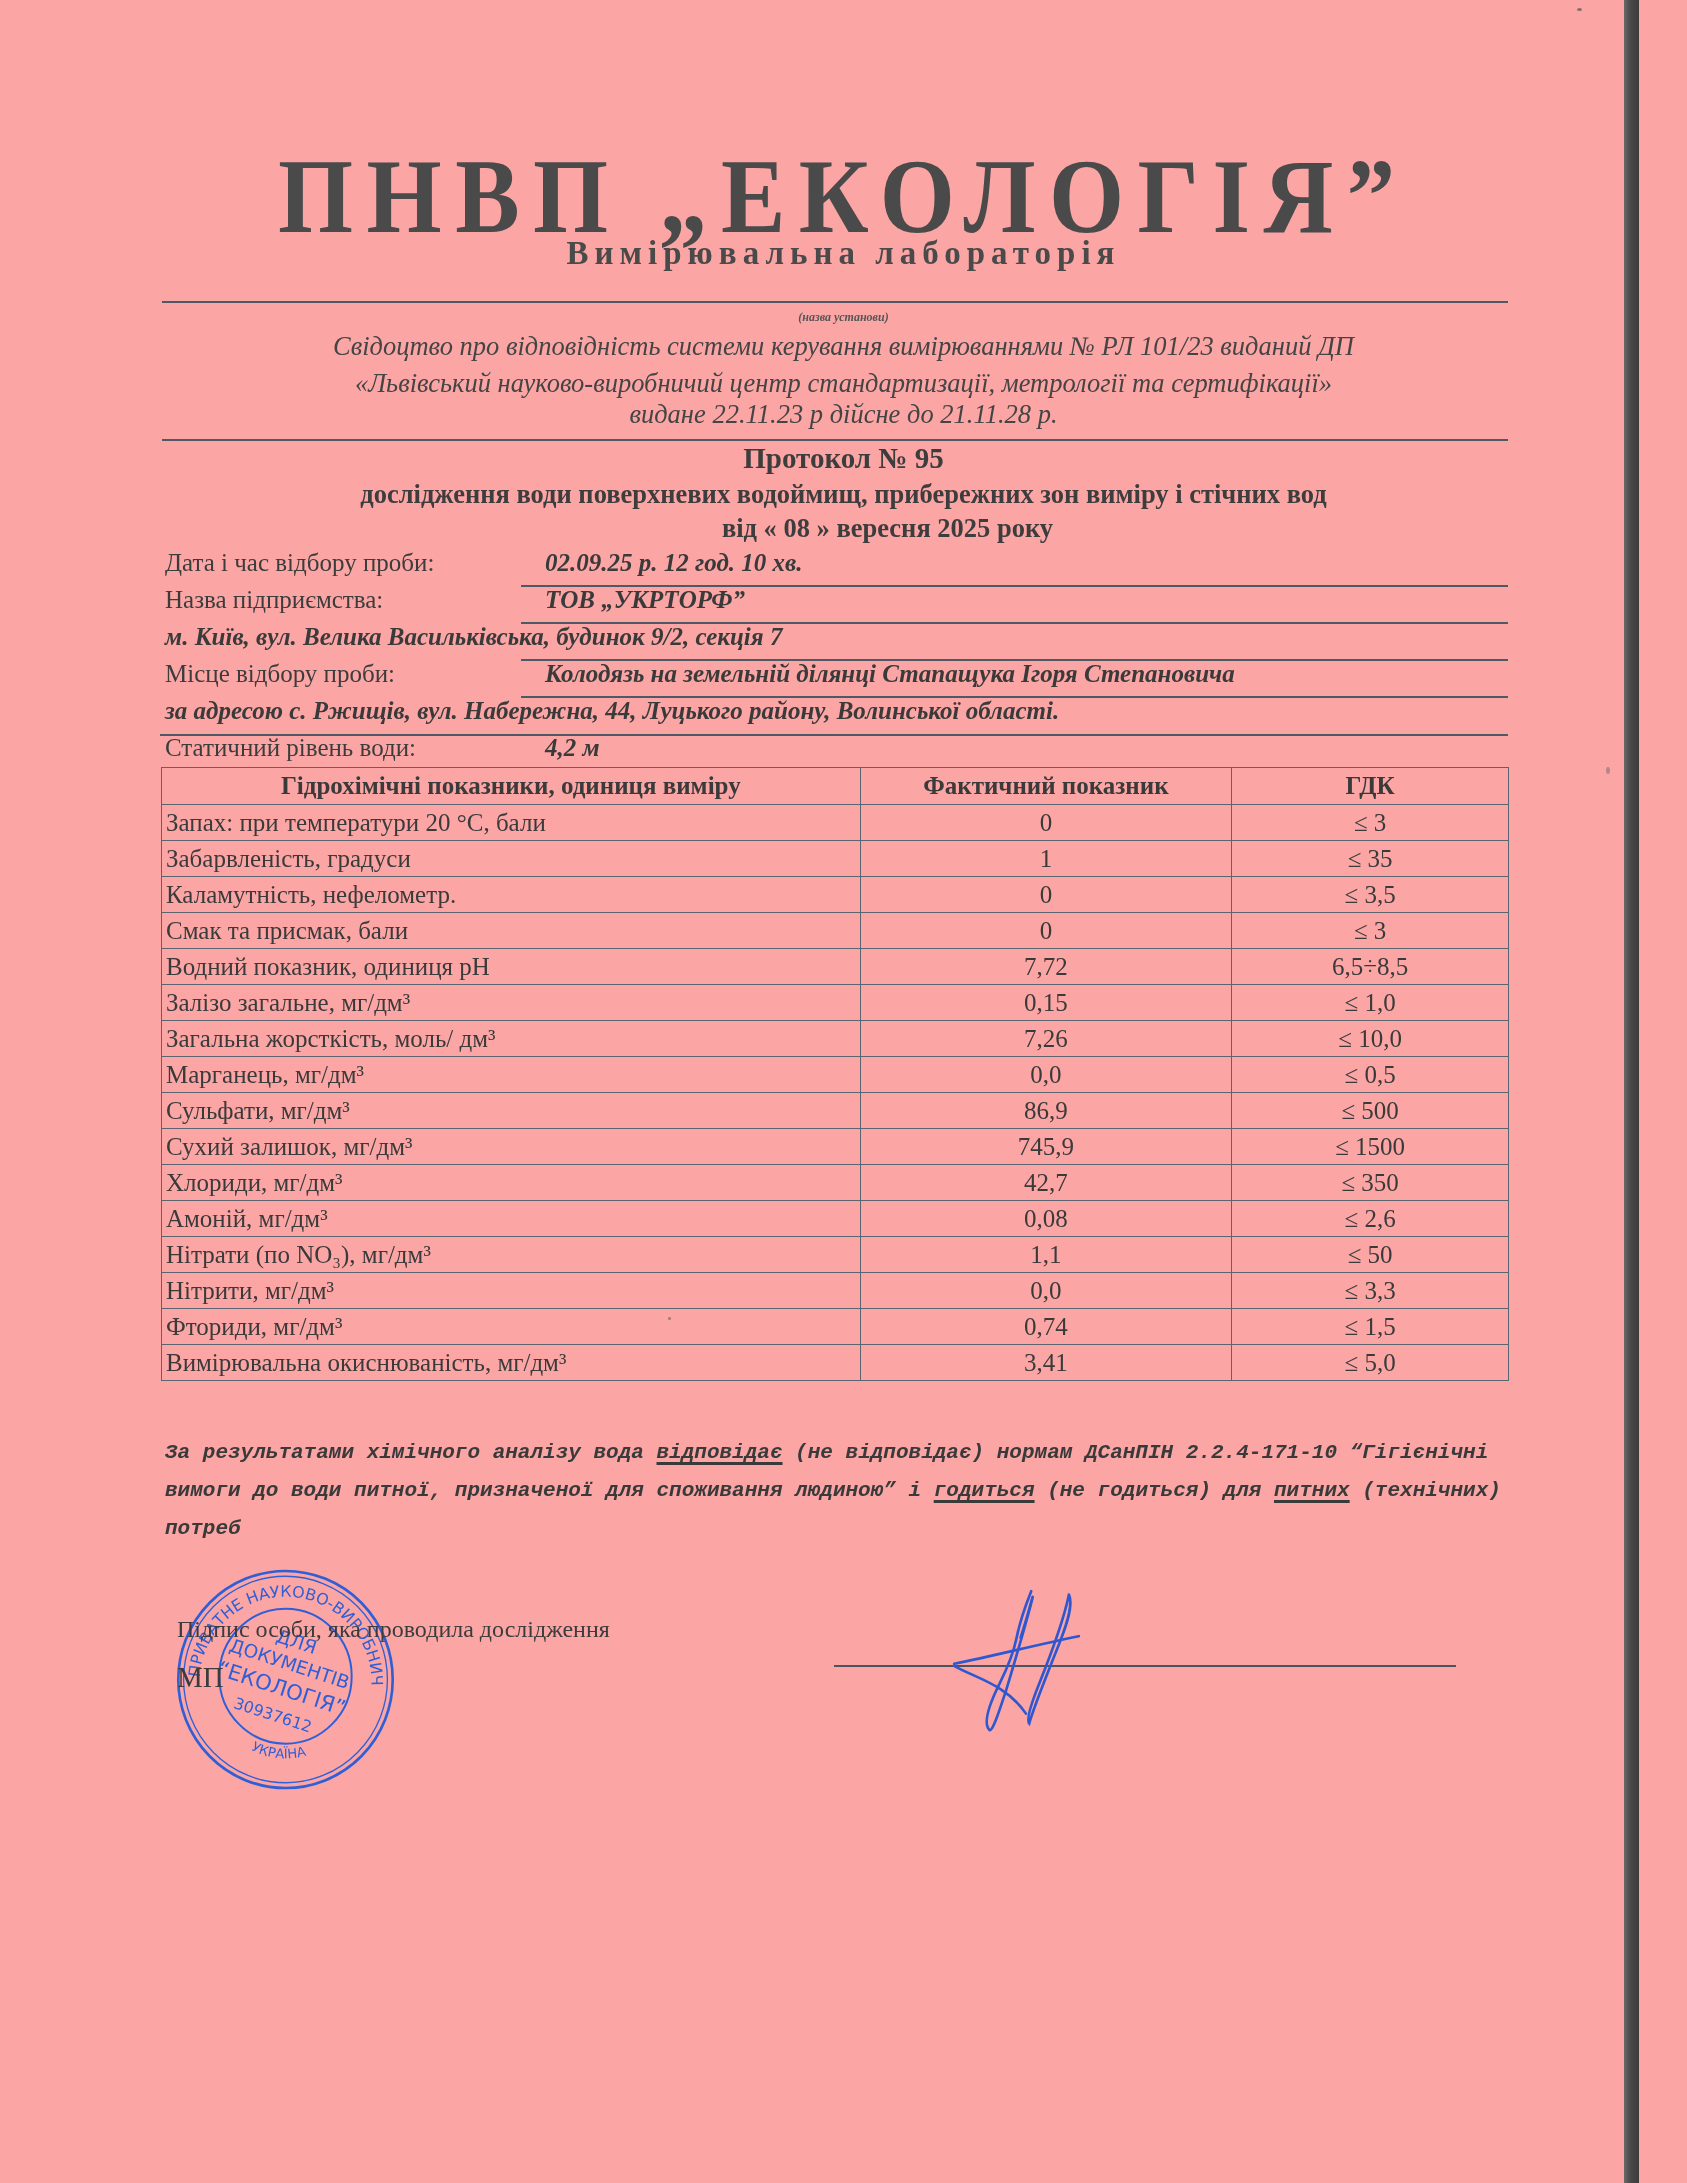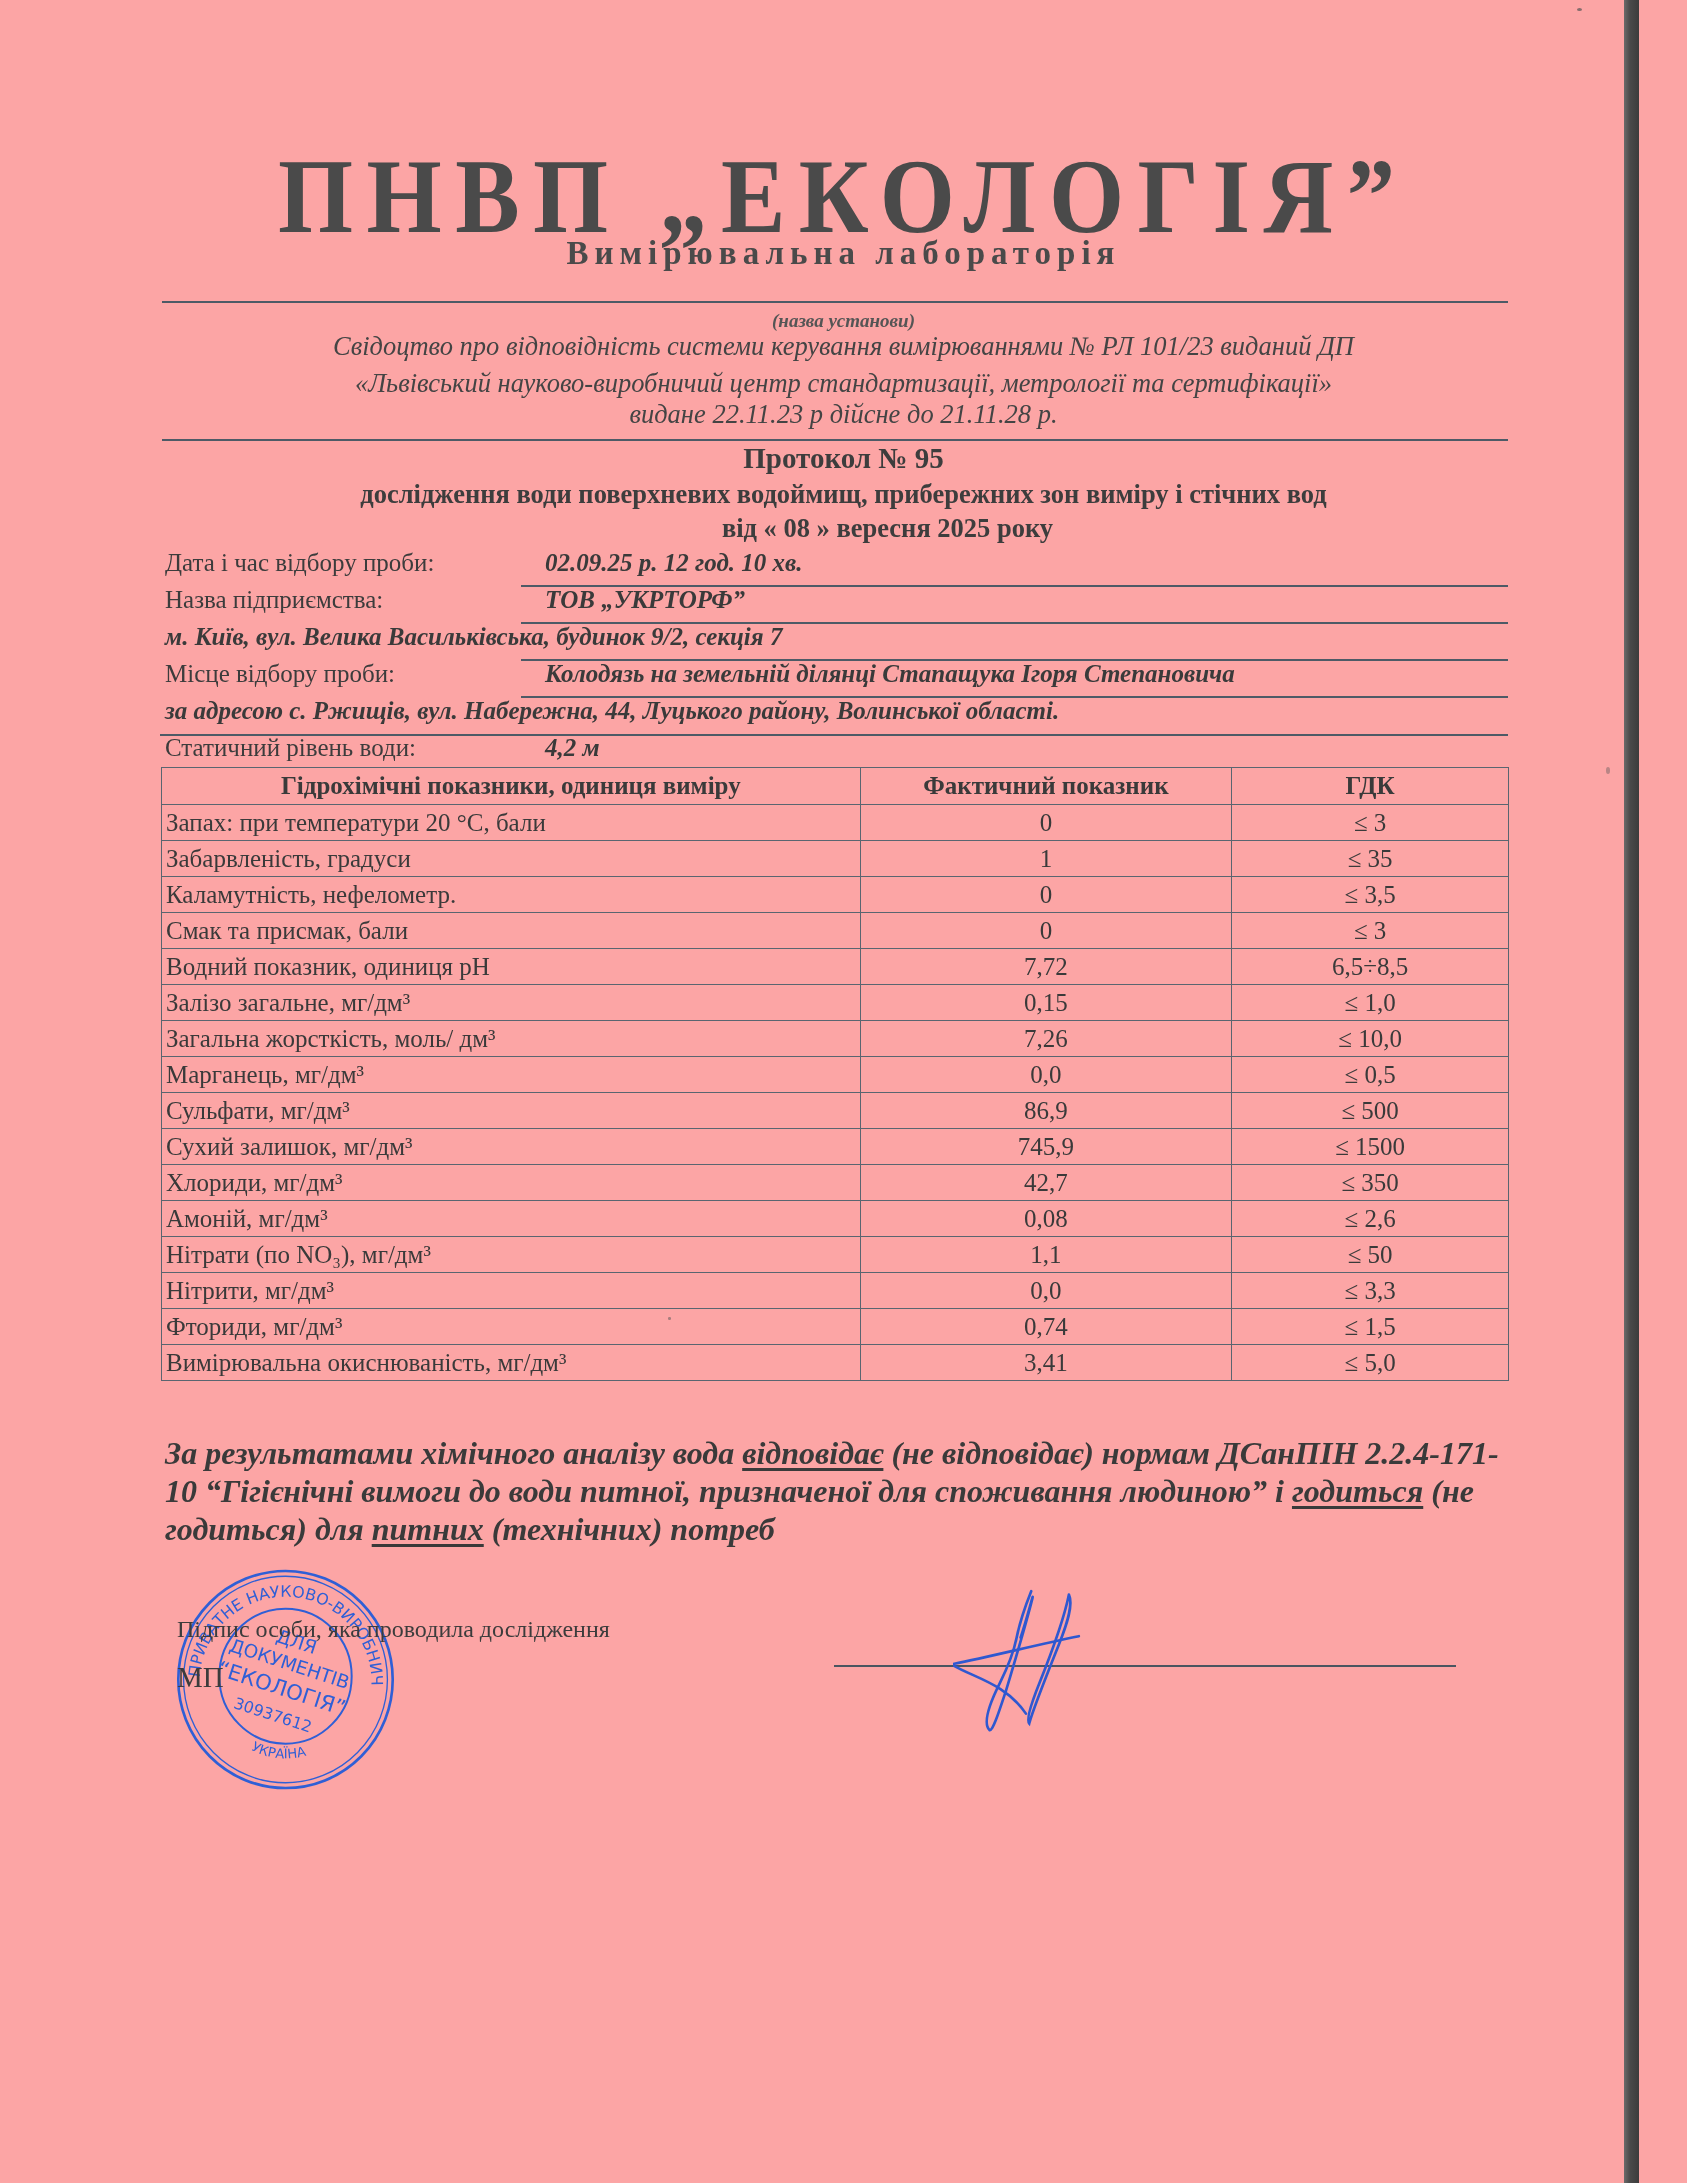--- a/index.html
+++ b/index.html
@@ -5,41 +5,41 @@
   html, body { margin: 0; padding: 0; background: #ffffff; }
   body { width: 1687px; height: 2183px; position: relative; overflow: hidden; font-family: "Liberation Serif", "DejaVu Serif", serif; color: #3a3a3a; }
   .page { position: absolute; left: 0; top: 0; width: 1687px; height: 2183px; background: #fca5a5; }
   .scan-edge { position: absolute; left: 1624px; top: 0; width: 14.6px; height: 2183px; background: linear-gradient(90deg, #6b6b6b, #4a4a4a 40%, #3c3c3c); }
   .speck { position: absolute; border-radius: 50%; background: #555; opacity: .7; }
 
   .org-title { position: absolute; left: 0; width: 1687px; top: 136px; text-align: center; font-size: 105px; font-weight: bold; letter-spacing: 14.6px; color: #4a4a4a; transform: scaleX(0.92); transform-origin: 840px 0; }
   .org-sub { position: absolute; left: 0; width: 1687px; top: 235px; text-align: center; font-size: 33px; font-weight: bold; letter-spacing: 6px; color: #4a4a4a; }
 
   .rule { position: absolute; left: 162px; width: 1346px; height: 2px; background: #4d5a66; }
-  .small-caption { position: absolute; left: 0; width: 1687px; top: 310px; text-align: center; font-size: 19px; font-style: italic; font-weight: bold; color: #555; }
+  .small-caption { position: absolute; left: 0; width: 1687px; top: 310px; text-align: center; font-size: 12px; font-style: italic; font-weight: bold; color: #555; }
   .cert { position: absolute; left: 0; width: 1687px; text-align: center; font-size: 26.5px; font-style: italic; color: #444; }
 
   .proto-title { position: absolute; left: 0; width: 1687px; top: 442px; text-align: center; font-size: 29px; font-weight: bold; color: #3d3d3d; }
   .proto-sub { position: absolute; left: 0; width: 1687px; text-align: center; font-size: 26.5px; font-weight: bold; color: #3d3d3d; }
 
   .info-row { position: absolute; left: 165px; width: 1343px; height: 37px; }
   .info-label { position: absolute; left: 0; top: 0; font-size: 25px; color: #3c3c3c; white-space: nowrap; }
   .info-value { position: absolute; top: 0; font-size: 25px; font-style: italic; font-weight: bold; color: #3a3a3a; white-space: nowrap; }
   .info-line { position: absolute; height: 2px; background: #4d5a66; }
 
   table.results { position: absolute; left: 161px; top: 767px; width: 1348px; border-collapse: collapse; font-size: 25px; color: #3a3a3a; }
   table.results th, table.results td { border: 1.3px solid #5a6570; height: 35px; padding: 0 4px; }
   table.results th { font-weight: bold; text-align: center; height: 36px; }
   table.results td.param { text-align: left; white-space: nowrap; }
   table.results td.val, table.results td.lim { text-align: center; }
   table.results col.c1 { width: 699px; }
   table.results col.c2 { width: 372px; }
   table.results col.c3 { width: 277px; }
 
-  .concl { position: absolute; left: 165px; width: 1350px; font-size: 32px; font-style: italic; font-weight: bold; color: #3a3a3a; line-height: 38px; }
+  .concl { position: absolute; left: 165px; width: 1350px; font-size: 21px; font-style: italic; font-weight: bold; color: #3a3a3a; line-height: 38px; font-family: Liberation Mono, monospace; }
   .u { text-decoration: underline; text-decoration-thickness: 2.6px; text-underline-offset: 4px; }
 
   .sign-label { position: absolute; left: 177px; top: 1616px; font-size: 24px; color: #3c3c3c; }
   .mp-label { position: absolute; left: 177px; top: 1661px; font-size: 29px; color: #3c3c3c; }
   .sign-line { position: absolute; left: 834px; top: 1665px; width: 622px; height: 2px; background: #4a5560; }
 
   .stamp { position: absolute; left: 173px; top: 1567px; width: 225px; height: 225px; }
   .signature { position: absolute; left: 953px; top: 1578px; width: 212px; height: 172px; }
 </style>
 </head>

